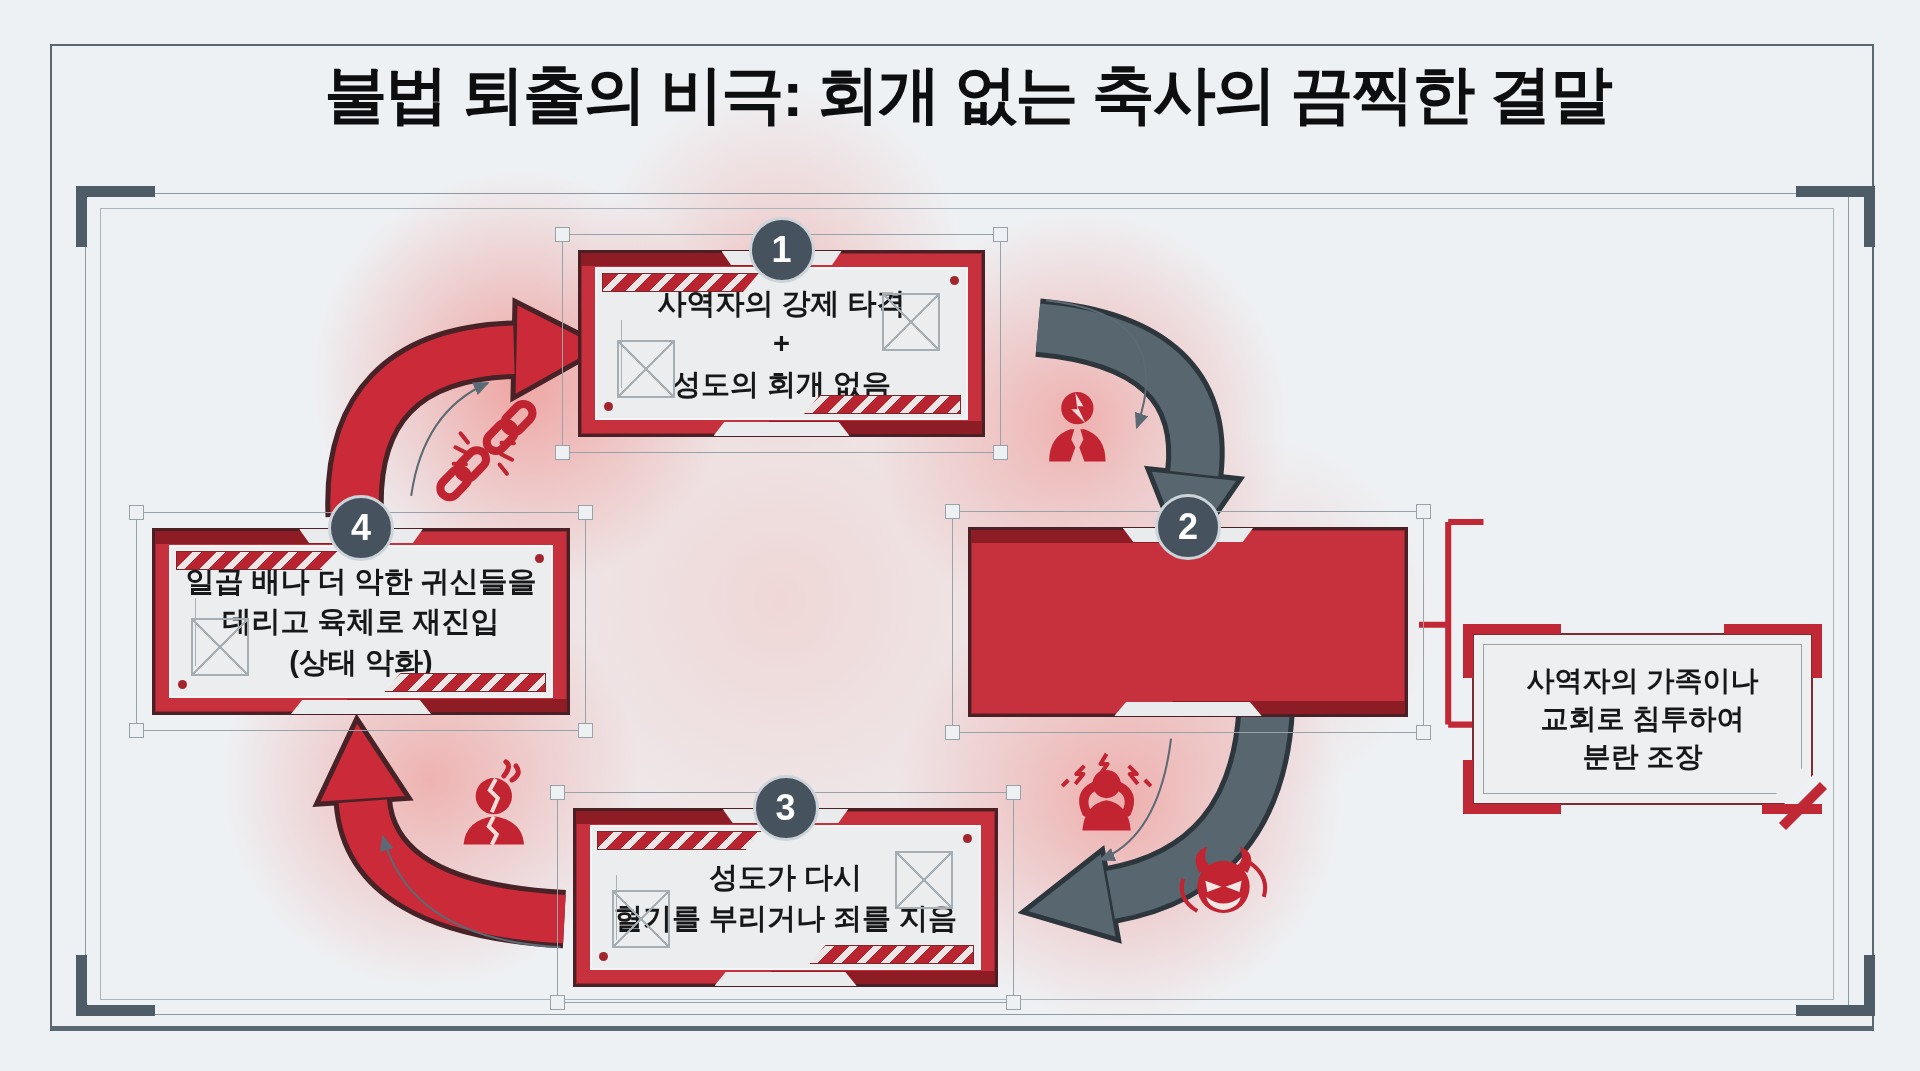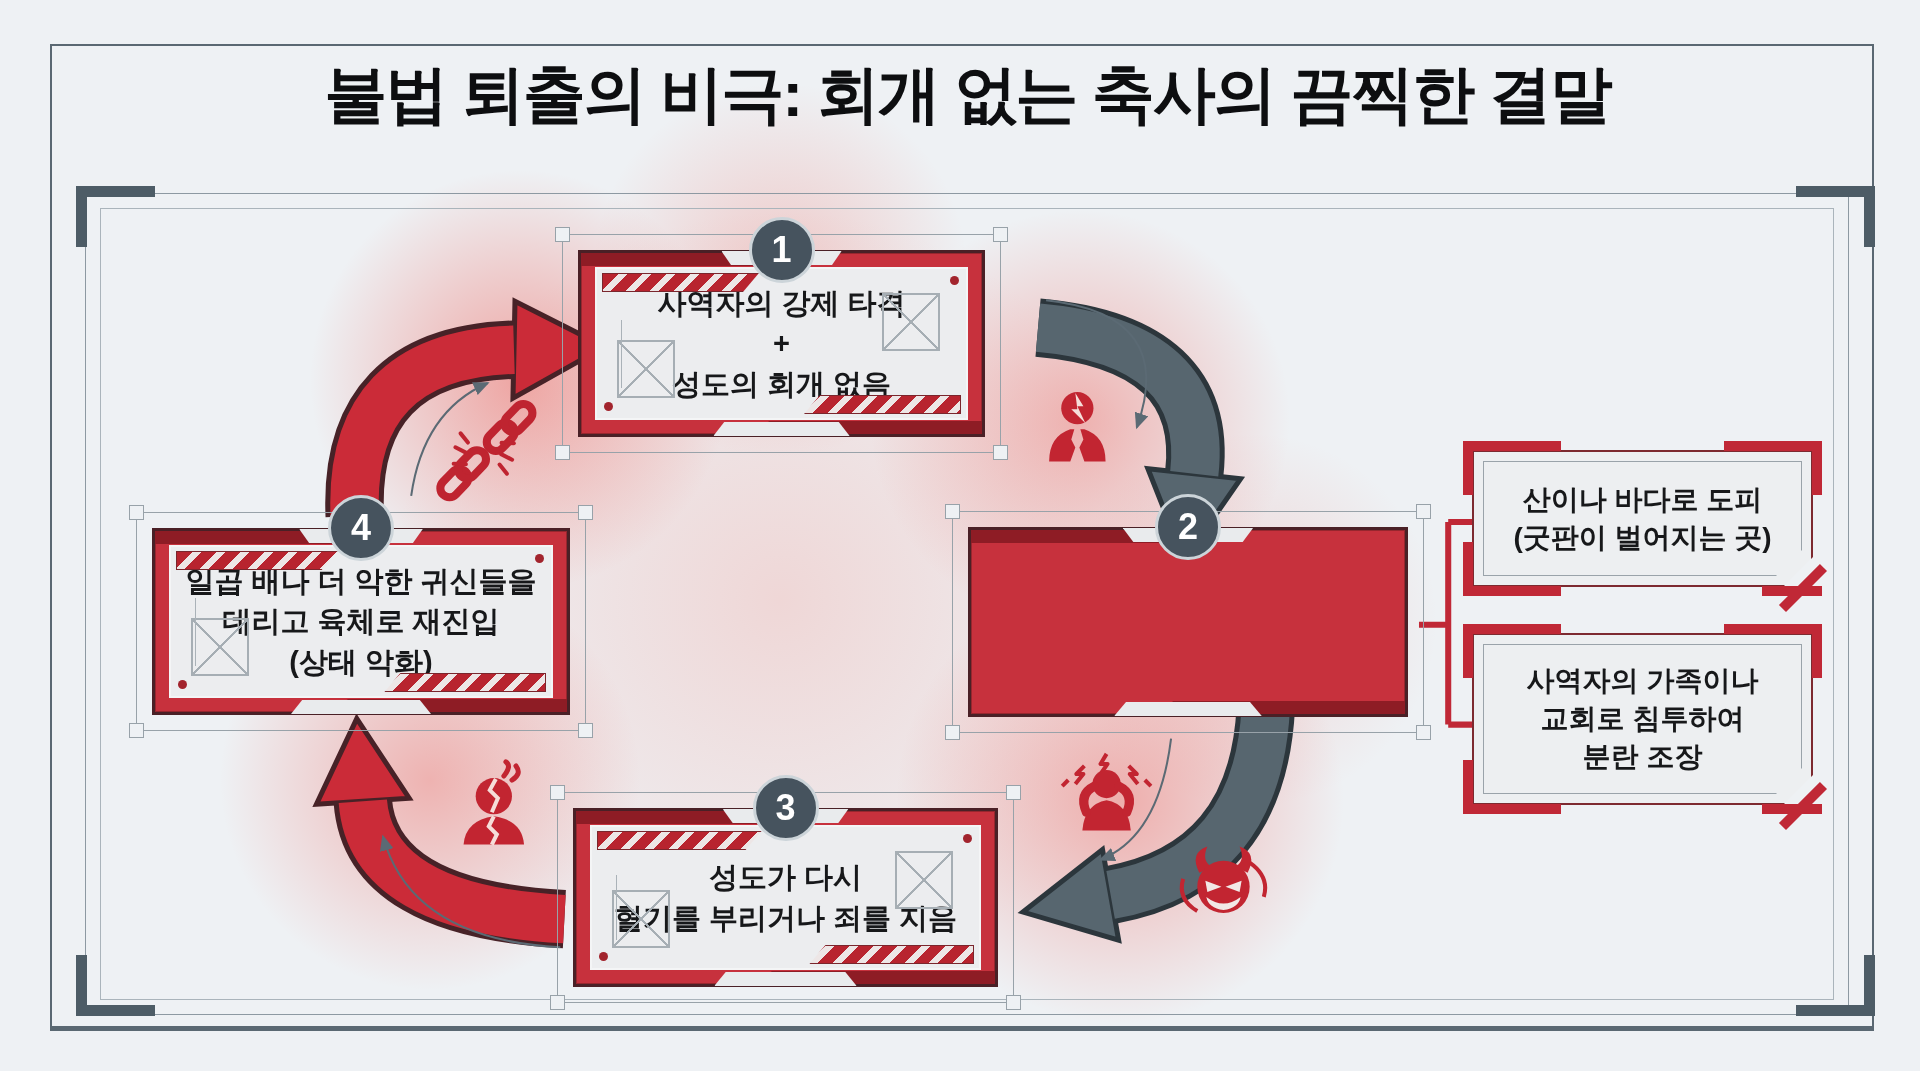--- a/index.html
+++ b/index.html
@@ -286,32 +286,20 @@
           <div class="dot bl"></div>
         <div class="pline l"></div>
         <div class="node-text">일곱 배나 더 악한 귀신들을
 데리고 육체로 재진입
 (상태 악화)</div>
       </div>
     </div>
     <div class="badge">4</div>
   </div>
 
-  <div class="side" style="left:1472px;top:450px;width:341px;height:137px;">
-    <div class="side-frame">
-      <div class="side-inner"></div>
-      <div class="side-text">산이나 바다로 도피
-(굿판이 벌어지는 곳)</div>
-    </div>
-    <div class="tab tl"></div>
-      <div class="tab tr"></div>
-    <div class="tab bl"></div>
-      <div class="tab br"></div>
-    <div class="bevel-tab"></div>
-  </div>
 
   <div class="side" style="left:1472px;top:633px;width:341px;height:172px;border-radius:29px;">
     <div class="side-frame">
       <div class="side-inner"></div>
       <div class="side-text">사역자의 가족이나
 교회로 침투하여
 분란 조장</div>
     </div>
     <div class="tab tl"></div>
       <div class="tab tr"></div>

